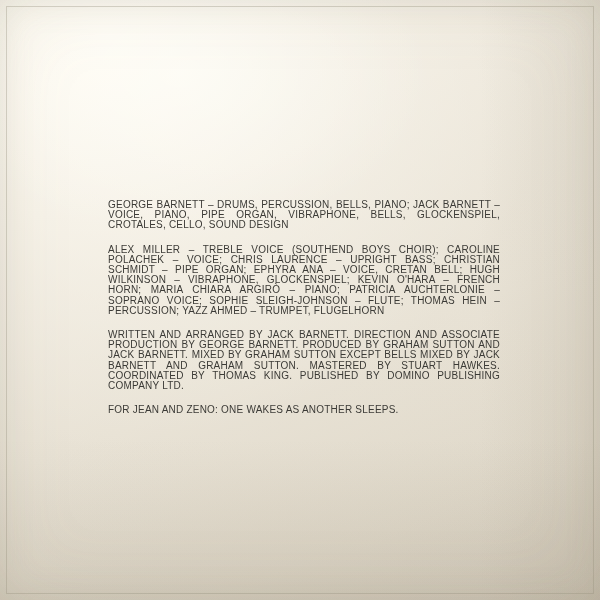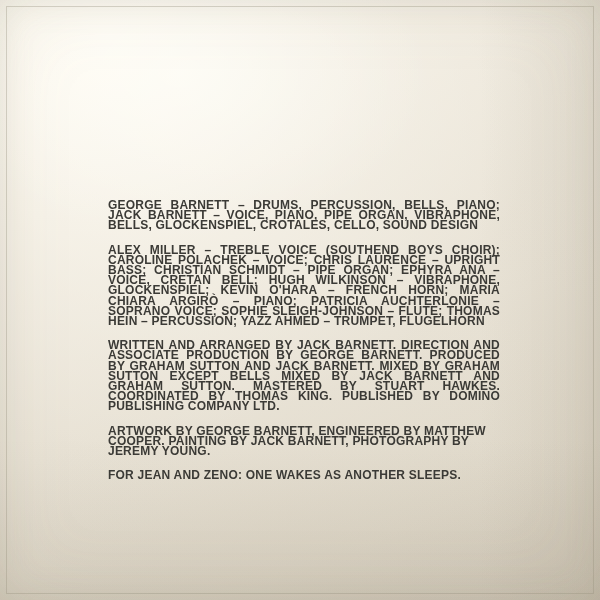--- a/index.html
+++ b/index.html
@@ -69,27 +69,27 @@
 
   #credits {
     position: absolute;
     left: 108px;
     top: 200px;
     width: 404px;
   }
 
   .para {
     margin: 0 12px 14px 0;
-    font-size: 12px;
+    font-size: 10px;
     line-height: 10.2px;
     letter-spacing: 0.22px;
     color: #3b3a36;
     text-align: justify;
     text-transform: uppercase;
-    font-weight: 700;
+    font-weight: 400;
   }
   .para:last-child {
     margin-bottom: 0;
   }
   .para.nojust {
     text-align: left;
   }
 </style>
 </head>
 <body>
@@ -98,16 +98,15 @@
   <div id="sheen"></div>
   <div id="vignette-right"></div>
   <div id="vignette-bottom"></div>
   <div id="edges"></div>
   <div id="plate"></div>
 
   <div id="credits">
     <p class="para">GEORGE BARNETT – DRUMS, PERCUSSION, BELLS, PIANO; JACK BARNETT – VOICE, PIANO, PIPE ORGAN, VIBRAPHONE, BELLS, GLOCKENSPIEL, CROTALES, CELLO, SOUND DESIGN</p>
     <p class="para">ALEX MILLER – TREBLE VOICE (SOUTHEND BOYS CHOIR); CAROLINE POLACHEK – VOICE; CHRIS LAURENCE – UPRIGHT BASS; CHRISTIAN SCHMIDT – PIPE ORGAN; EPHYRA ANA – VOICE, CRETAN BELL; HUGH WILKINSON – VIBRAPHONE, GLOCKENSPIEL; KEVIN O'HARA – FRENCH HORN; MARIA CHIARA ARGIRÒ – PIANO; PATRICIA AUCHTERLONIE – SOPRANO VOICE; SOPHIE SLEIGH-JOHNSON – FLUTE; THOMAS HEIN – PERCUSSION; YAZZ AHMED – TRUMPET, FLUGELHORN</p>
     <p class="para">WRITTEN AND ARRANGED BY JACK BARNETT. DIRECTION AND ASSOCIATE PRODUCTION BY GEORGE BARNETT. PRODUCED BY GRAHAM SUTTON AND JACK BARNETT. MIXED BY GRAHAM SUTTON EXCEPT BELLS MIXED BY JACK BARNETT AND GRAHAM SUTTON. MASTERED BY STUART HAWKES. COORDINATED BY THOMAS KING. PUBLISHED BY DOMINO PUBLISHING COMPANY LTD.</p>
-    <p class="para nojust">ARTWORK BY GEORGE BARNETT, ENGINEERED BY MATTHEW COOPER. PAINTING BY JACK BARNETT, PHOTOGRAPHY BY JEREMY YOUNG.</p>
     <p class="para nojust">FOR JEAN AND ZENO: ONE WAKES AS ANOTHER SLEEPS.</p>
   </div>
 </div>
 
 </body></html>

